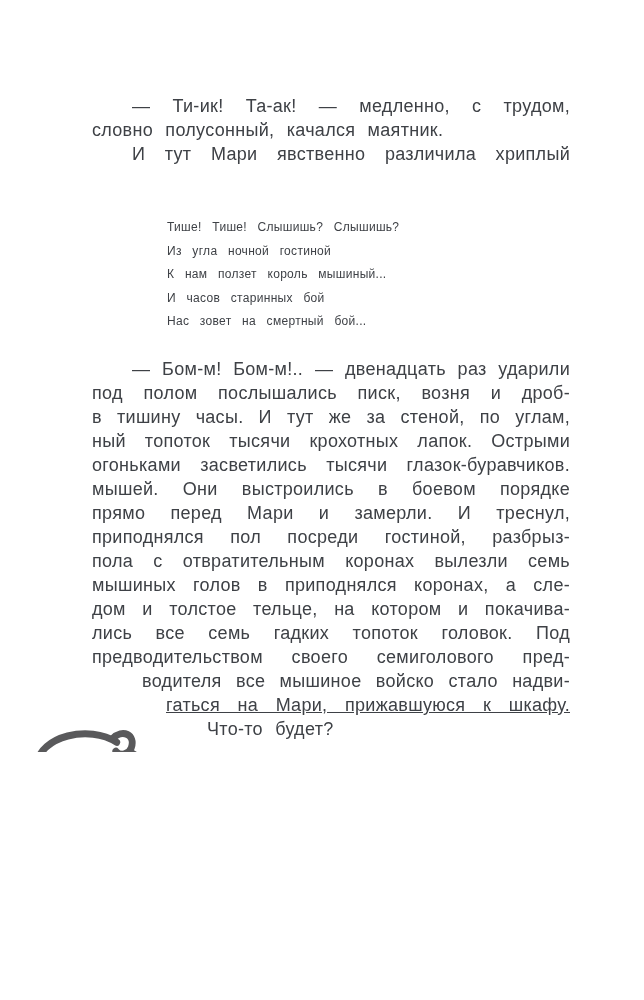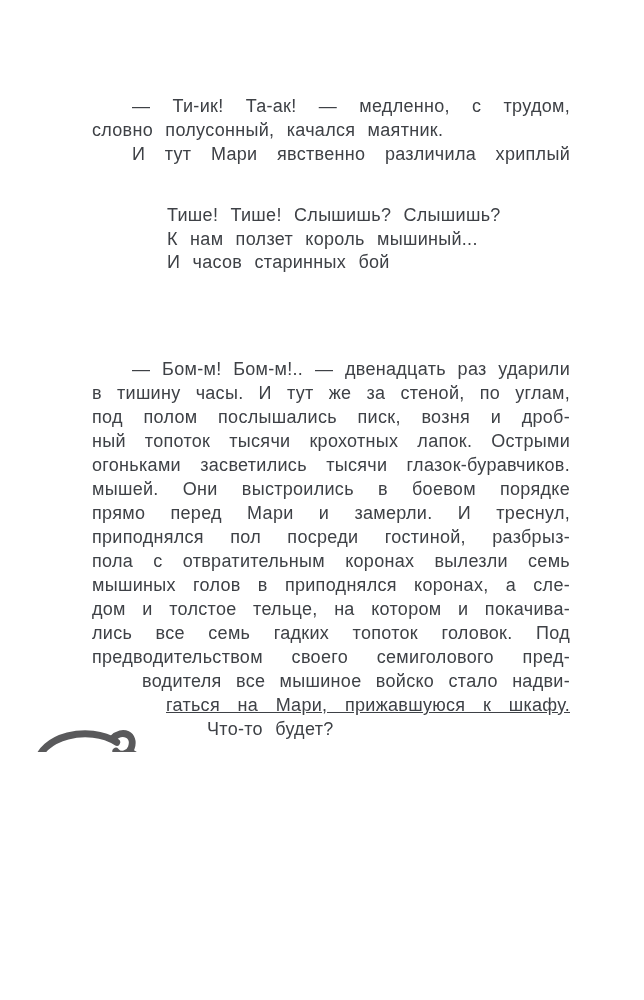--- a/index.html
+++ b/index.html
@@ -39,23 +39,23 @@
     text-align: center;
     text-align-last: left;
     word-spacing: 7px;
   }
   .pl40 { padding-left: 40px; }
   .wrapA { margin-left: 50px;  width: 428px; }
   .wrapB { margin-left: 74px;  width: 404px; text-decoration: underline; }
   .wrapC { margin-left: 115px; width: 363px; }
   .verse {
     position: absolute;
-    left: 167px; top: 204px;
+    left: 167px; top: 216px;
     color: var(--text-color, #3e4146);
-    font-size: 18px;
+    font-size: 12px;
     line-height: 23.5px;
     letter-spacing: 0.3px;
     word-spacing: 7px;
   }
   .vline { white-space: nowrap; }
   .mouse {
     position: absolute;
     overflow: visible;
     pointer-events: none;
   }
@@ -91,28 +91,30 @@
 <div class="page">
 
   <div class="column col-intro">
     <div class="line pl40">— Ти-ик! Та-ак! — медленно, с трудом,</div>
     <div class="line left">словно полусонный, качался маятник.</div>
     <div class="line pl40">И тут Мари явственно различила хриплый</div>
   </div>
 
   <div class="verse">
     <div class="vline">Тише! Тише! Слышишь? Слышишь?</div>
+    <div class="vline">Из угла ночной гостиной</div>
     <div class="vline">К нам ползет король мышиный...</div>
     <div class="vline">И часов старинных бой</div>
+    <div class="vline">Нас зовет на смертный бой...</div>
   </div>
 
   <div class="column col-main">
     <div class="line pl40">— Бом-м! Бом-м!.. — двенадцать раз ударили</div>
+    <div class="line">под полом послышались писк, возня и дроб-</div>
     <div class="line">в тишину часы. И тут же за стеной, по углам,</div>
-    <div class="line">под полом послышались писк, возня и дроб-</div>
     <div class="line">ный топоток тысячи крохотных лапок. Острыми</div>
     <div class="line">огоньками засветились тысячи глазок-буравчиков.</div>
     <div class="line">мышей. Они выстроились в боевом порядке</div>
     <div class="line">прямо перед Мари и замерли. И треснул,</div>
     <div class="line">приподнялся пол посреди гостиной, разбрыз-</div>
     <div class="line">пола с отвратительным коронах вылезли семь</div>
     <div class="line">мышиных голов в приподнялся коронах, а сле-</div>
     <div class="line">дом и толстое тельце, на котором и покачива-</div>
     <div class="line">лись все семь гадких топоток головок. Под</div>
     <div class="line">предводительством своего семиголового пред-</div>

